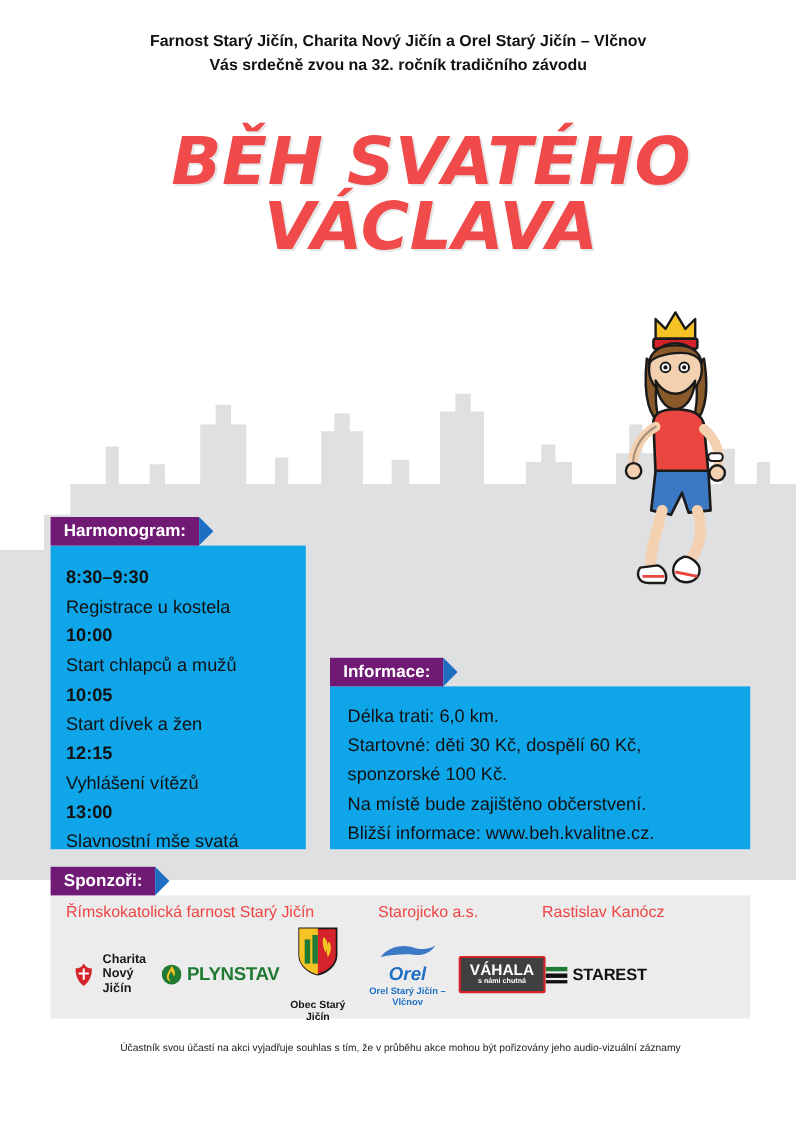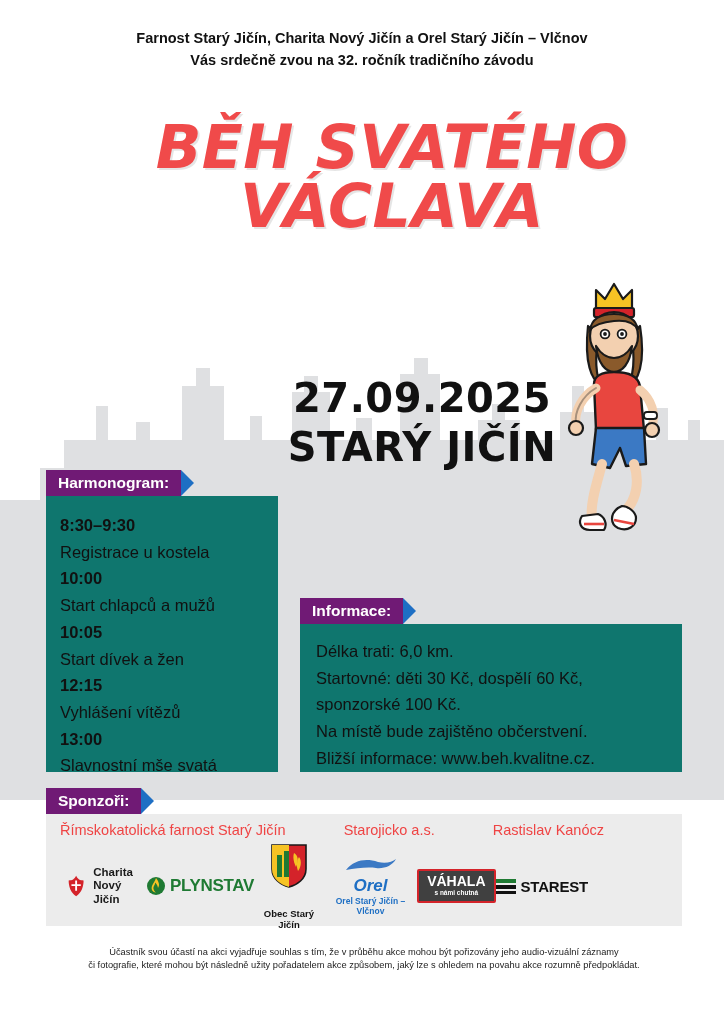--- a/index.html
+++ b/index.html
@@ -109,21 +109,21 @@
     width: 0;
     height: 0;
     border-top: 13px solid transparent;
     border-bottom: 13px solid transparent;
     border-left: 13px solid #1e6fc4;
   }
 
   
   .panel {
     position: absolute;
-    background: #0f766e;
+    background: #0ea5e9;
     z-index: 4;
   }
   .panel-lines {
     font-size: 16.5px;
     line-height: 1.62;
     color: #111;
   }
   .panel-lines .b { font-weight: 700; }
 
   #harmonogram-ribbon { left: 46px; top: 470px; }
@@ -232,24 +232,20 @@
       L440,140 L440,74 L428,74 L428,58 L414,58 L414,74 L400,74 L400,140
       L372,140 L372,118 L356,118 L356,140
       L330,140 L330,92 L318,92 L318,76 L304,76 L304,92 L292,92 L292,140
       L262,140 L262,116 L250,116 L250,140
       L224,140 L224,86 L210,86 L210,68 L196,68 L196,86 L182,86 L182,140
       L150,140 L150,122 L136,122 L136,140
       L108,140 L108,106 L96,106 L96,140
       L64,140 L64,168 L40,168 L40,200 Z"></path>
   </svg>
 
-  <div class="datebox">
-    <div>27.09.2025</div>
-    <div>STARÝ JIČÍN</div>
-  </div>
 
   <svg class="runner" viewBox="0 0 160 300">
 
     <path d="M48,36 L48,18 L57,27 L66,12 L75,27 L84,18 L84,36 Z" fill="#f6c324" stroke="#1a1a1a" stroke-width="2.2" stroke-linejoin="round"></path>
     <rect x="46" y="36" width="40" height="9" rx="2" fill="#d4232a" stroke="#1a1a1a" stroke-width="2.2"></rect>
 
     <path d="M40,54 C36,92 44,108 52,112 C46,96 48,74 52,64 Z" fill="#8a5a2b" stroke="#1a1a1a" stroke-width="2.2" stroke-linejoin="round"></path>
     <path d="M92,54 C98,92 90,110 80,114 C88,98 86,74 82,64 Z" fill="#8a5a2b" stroke="#1a1a1a" stroke-width="2.2" stroke-linejoin="round"></path>
 
     <ellipse cx="66" cy="64" rx="24" ry="24" fill="#f3d0b0" stroke="#1a1a1a" stroke-width="2.2"></ellipse>
@@ -366,16 +362,15 @@
         <rect x="0" y="8" width="20" height="4" fill="#111111"></rect>
         <rect x="0" y="14" width="20" height="3" fill="#111111"></rect>
       </svg>
       <span class="txt">STAREST</span>
     </div>
 
   </div>
 
   <div class="disclaimer">
     <div>Účastník svou účastí na akci vyjadřuje souhlas s tím, že v průběhu akce mohou být pořizovány jeho audio-vizuální záznamy</div>
-    <div>či fotografie, které mohou být následně užity pořadatelem akce způsobem, jaký lze s ohledem na povahu akce rozumně předpokládat.</div>
   </div>
 
 </div>
 
 </body></html>

